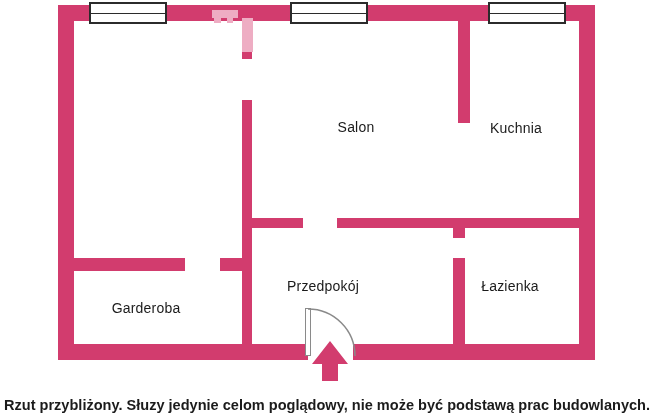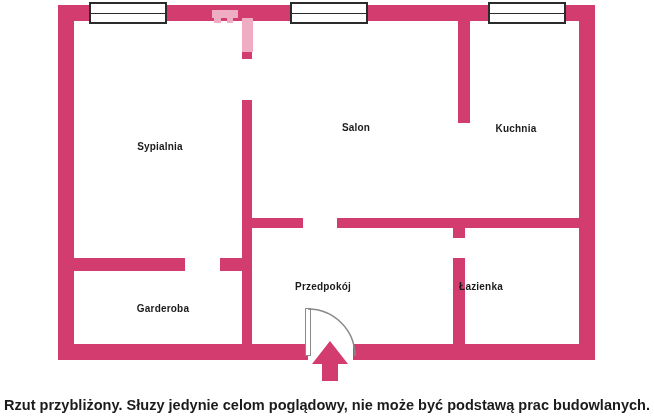--- a/index.html
+++ b/index.html
@@ -20,21 +20,21 @@
     position:absolute;top:2px;height:22px;width:78px;
     background:#ffffff;border:2px solid var(--window-border);
     box-sizing:border-box;
   }
   .window .pane-line{
     position:absolute;left:0;right:0;top:50%;height:0;
     border-top:1.5px solid var(--window-border);
   }
   .room-label{
     position:absolute;transform:translate(-50%,-50%);
-    font-size:10px;font-weight:700;color:var(--text);white-space:nowrap;
+    font-size:14px;font-weight:400;color:var(--text);white-space:nowrap;
     letter-spacing:0.2px;
   }
   .door-leaf{
     position:absolute;left:305px;top:308px;width:6px;height:48px;
     background:#ffffff;border:1.5px solid var(--door-outline);box-sizing:border-box;
   }
   .overlay-svg{position:absolute;left:0;top:0;}
   .caption-svg{position:absolute;left:0;top:392px;}
   .caption-text{
     font-family:"Liberation Sans", sans-serif;
@@ -80,24 +80,23 @@
       <div class="pane-line"></div>
     </div>
 
   <div class="door-leaf"></div>
 
   <svg class="overlay-svg" width="654" height="420">
     <path d="M 308 309 A 47 47 0 0 1 355 356" fill="none" stroke="var(--door-outline)" stroke-width="1.5"></path>
     <polygon points="330,341 348,364 338,364 338,381 322,381 322,364 312,364" style="fill:var(--wall)"></polygon>
   </svg>
 
-  <div class="room-label" style="left:160px;top:146px">Sypialnia</div>
   <div class="room-label" style="left:356px;top:127px">Salon</div>
   <div class="room-label" style="left:516px;top:128px">Kuchnia</div>
-  <div class="room-label" style="left:163px;top:308px">Garderoba</div>
+  <div class="room-label" style="left:146px;top:308px">Garderoba</div>
   <div class="room-label" style="left:323px;top:286px">Przedpokój</div>
-  <div class="room-label" style="left:481px;top:286px">Łazienka</div>
+  <div class="room-label" style="left:510px;top:286px">Łazienka</div>
 
   <svg class="caption-svg" width="654" height="26">
     <text class="caption-text" x="327" y="18" text-anchor="middle" textLength="646" lengthAdjust="spacingAndGlyphs">Rzut przybliżony. Słuzy jedynie celom poglądowy, nie może być podstawą prac budowlanych.</text>
   </svg>
 
 </div>
 
 </body></html>

